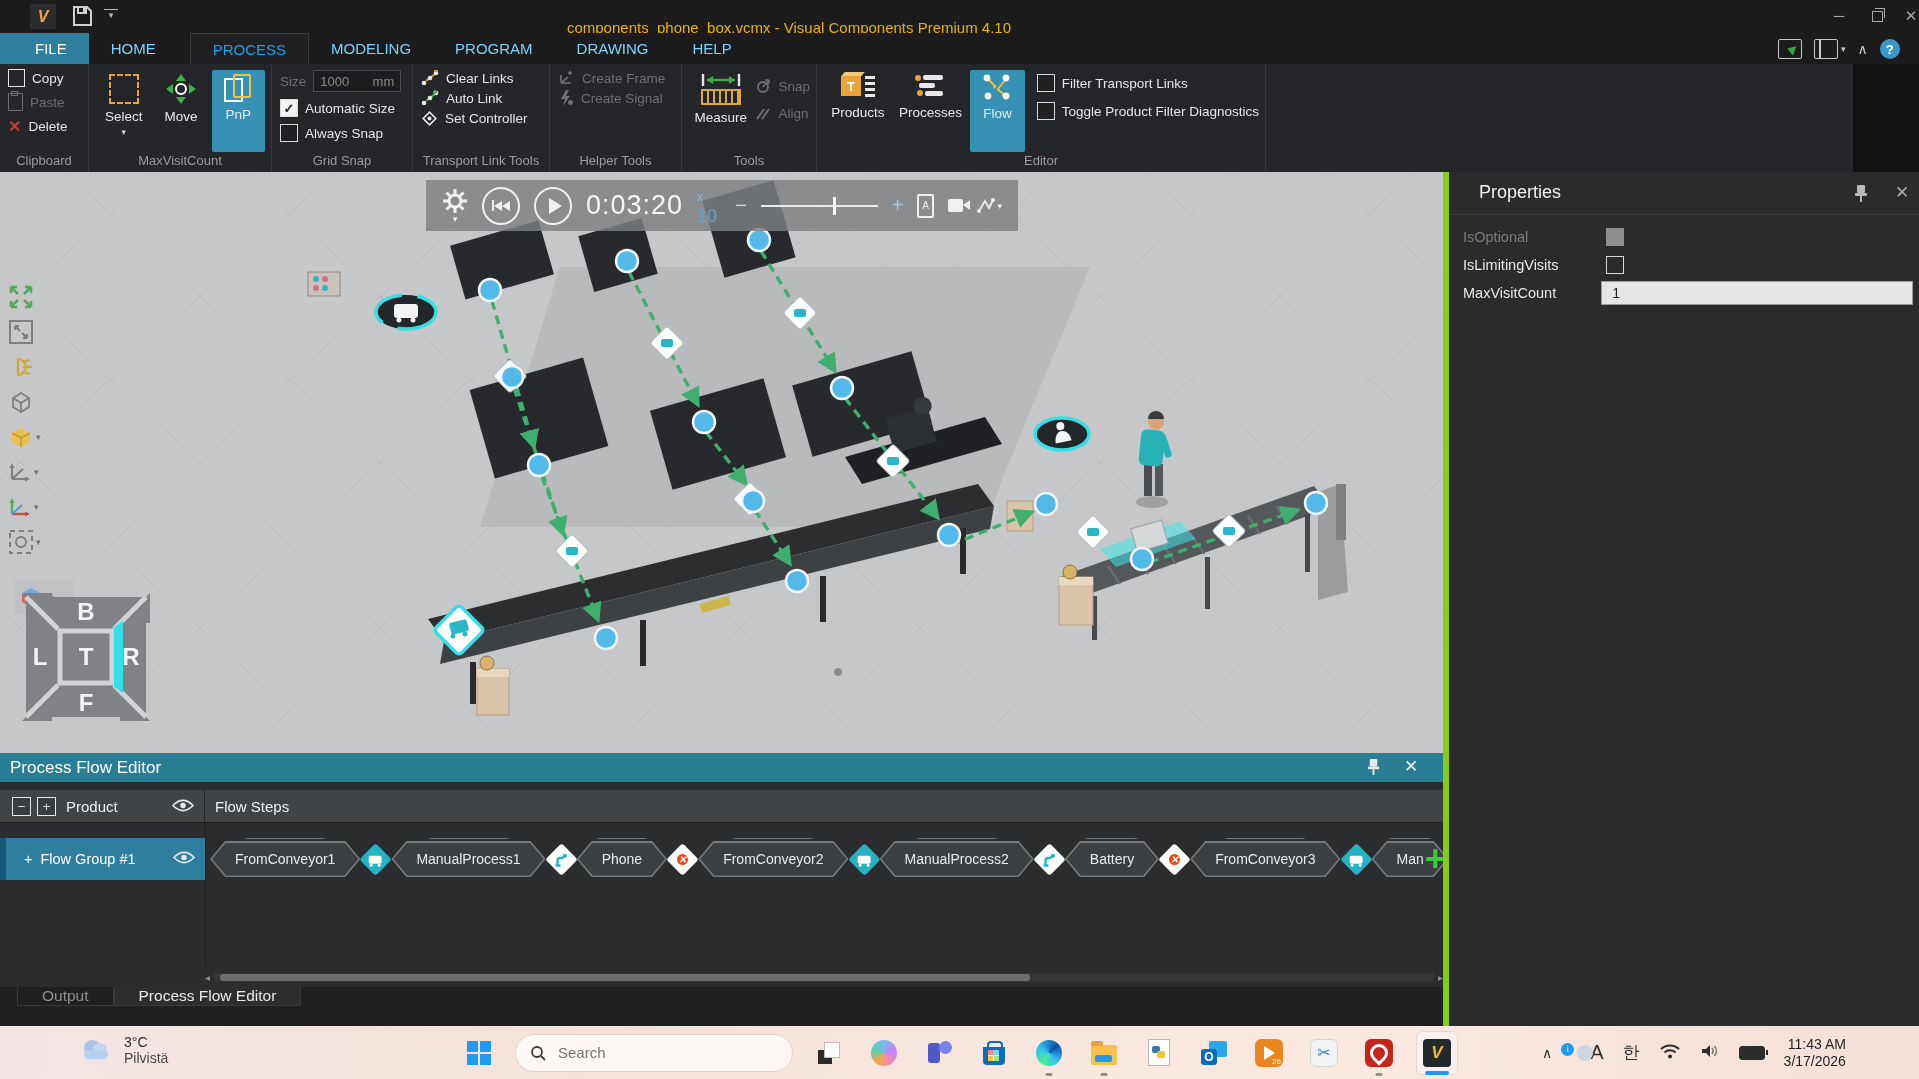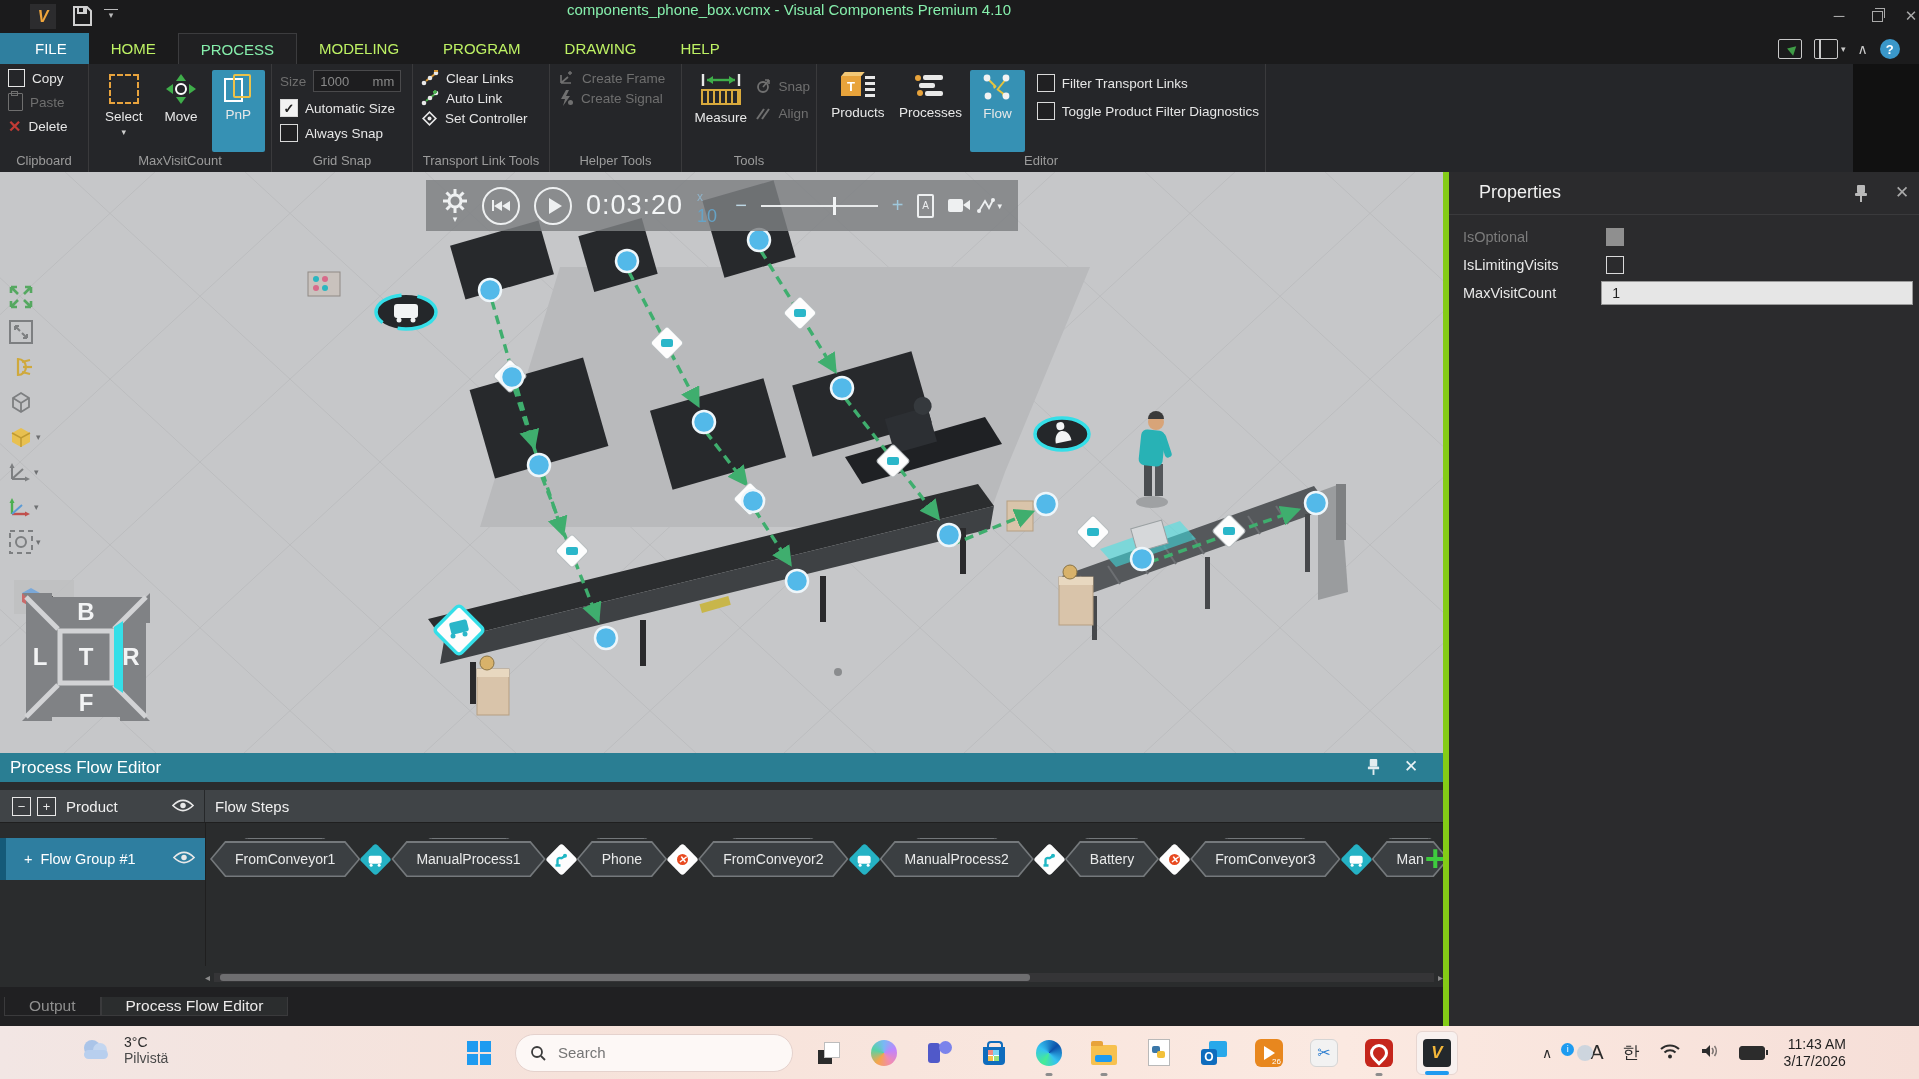--- a/index.html
+++ b/index.html
@@ -5,29 +5,29 @@
   html,body{margin:0;padding:0;background:#111;}
   body{width:1919px;height:1079px;position:relative;overflow:hidden;
        font-family:"Liberation Sans", sans-serif; -webkit-font-smoothing:antialiased;}
   .abs{position:absolute;}
   
   #titlebar{left:0;top:0;width:1919px;height:33px;background:#1b1b1c;color:#cfcfcf;}
   #vc-logo{left:30px;top:4px;width:26px;height:25px;background:#2c2c2e;color:#f0a63c;
            font-weight:bold;font-style:italic;font-size:16px;display:flex;align-items:center;justify-content:center;}
   #save-btn{left:70px;top:4px;width:24px;height:24px;}
   #qa-dd{left:104px;top:9px;width:14px;height:14px;color:#bbb;font-size:9px;text-align:center;border-top:1.5px solid #bbb;}
-  #title-text{left:789px;top:1px;transform:translateX(-50%);font-size:15px;color:#86efac;white-space:nowrap;}
+  #title-text{left:789px;top:19px;transform:translateX(-50%);font-size:15px;color:#eab308;white-space:nowrap;}
   .winbtn{top:8px;width:16px;height:16px;color:#a9a9a9;font-size:15px;line-height:16px;text-align:center;}
   #btn-max span{display:inline-block;width:9px;height:9px;border:1.5px solid #a9a9a9;position:relative;top:1px;}
   #btn-max span::after{content:"";position:absolute;left:2px;top:-4px;width:9px;height:9px;border:1.5px solid #a9a9a9;border-bottom:none;border-left:none;}
   
   #tabrow{left:0;top:33px;width:1919px;height:31px;background:#1b1b1c;display:flex;align-items:stretch;}
-  .rtab{padding:0 22px;display:flex;align-items:center;font-size:15px;color:#bef264;cursor:default;}
+  .rtab{padding:0 22px;display:flex;align-items:center;font-size:15px;color:#7dd3fc;cursor:default;}
   .rtab.file{background:#2f7f9f;color:#fff;min-width:30px;justify-content:center;padding-left:35px;}
-  .rtab.active{background:#202022;color:#86efac;border:1px solid #3c3c3e;border-bottom:none;}
+  .rtab.active{background:#202022;color:#0ea5e9;border:1px solid #3c3c3e;border-bottom:none;margin-left:12px;}
   #tabrow-right{left:1778px;top:36px;height:26px;display:flex;gap:12px;align-items:center;color:#c9c9c9;}
   .mini-ic{width:22px;height:18px;border:1.5px solid #c9c9c9;border-radius:2px;position:relative;}
   .mini-ic.green::after{content:"";position:absolute;left:3px;top:4px;border:5px solid transparent;border-right:8px solid #3f9c46;transform:rotate(18deg);}
   .mini-ic.layout::after{content:"";position:absolute;left:4px;top:0;width:1.5px;height:100%;background:#c9c9c9;}
   .help-circ{width:20px;height:20px;border-radius:50%;background:#3a97c9;color:#fff;font-size:13px;font-weight:bold;
              display:flex;align-items:center;justify-content:center;}
   
   #ribbon{left:0;top:64px;width:1853px;height:108px;background:#252629;display:flex;}
   .rgroup{position:relative;display:flex;flex-direction:column;border-right:1px solid #3a3a3c;}
   .rgroup .content{flex:1;display:flex;padding:6px 6px 0 8px;gap:4px;}
@@ -128,21 +128,21 @@
   .bus{width:13px;height:8px;background:#fff;border-radius:2px;position:relative;}
   .bus::before,.bus::after{content:"";position:absolute;bottom:-3px;width:3px;height:3px;border-radius:50%;background:#fff;}
   .bus::before{left:1px;} .bus::after{right:1px;}
   .prodmark{width:15px;height:15px;border-radius:50%;background:#e8491f;border:2px solid #fff;box-sizing:border-box;
             display:flex;align-items:center;justify-content:center;color:#fff;font-size:10px;font-weight:bold;line-height:1;}
   #add-step{color:#3ecb3e;font-size:36px;font-weight:bold;line-height:30px;margin-left:-24px;position:relative;z-index:3;}
   #pfe-scroll{left:205px;top:219px;width:1238px;height:11px;display:flex;align-items:center;color:#8a8a8a;}
   #pfe-scroll .track{flex:1;height:9px;background:#353537;position:relative;margin:0 4px;}
   #pfe-scroll .thumb{position:absolute;left:6px;top:1px;width:810px;height:7px;background:#6e6e70;border-radius:3px;}
   
-  #bottomtabs{left:0;top:987px;width:1443px;height:39px;background:#202022;display:flex;align-items:center;padding-left:4px;box-sizing:border-box;}
+  #bottomtabs{left:0;top:987px;width:1443px;height:39px;background:#202022;display:flex;align-items:flex-start;padding-left:17px;box-sizing:border-box;}
   .btab{display:flex;align-items:center;padding:0 24px;font-size:15.5px;color:#8f8f8f;border:1px solid #3a3a3c;border-top:none;}
   .btab.active{background:#2b2d2e;color:#eceaea;}
   
   #taskbar{left:0;top:1026px;width:1919px;height:53px;
            background:linear-gradient(90deg,#f2e6e4,#f6e2da 30%,#fbe9e1 70%,#f6dfd8);display:flex;align-items:center;}
   #weather{left:78px;top:8px;display:flex;align-items:center;gap:10px;color:#2c2c2c;}
   #weather .t1{font-size:14px;} #weather .t2{font-size:14px;color:#4a4a4a;}
   #tb-icons{left:460px;top:6px;height:41px;display:flex;align-items:center;gap:17px;}
   .tbi{width:38px;height:38px;display:flex;align-items:center;justify-content:center;position:relative;flex:none;}
   .rundot{position:absolute;bottom:-4px;left:50%;transform:translateX(-50%);width:7px;height:3px;border-radius:2px;background:#8d8d8d;}

